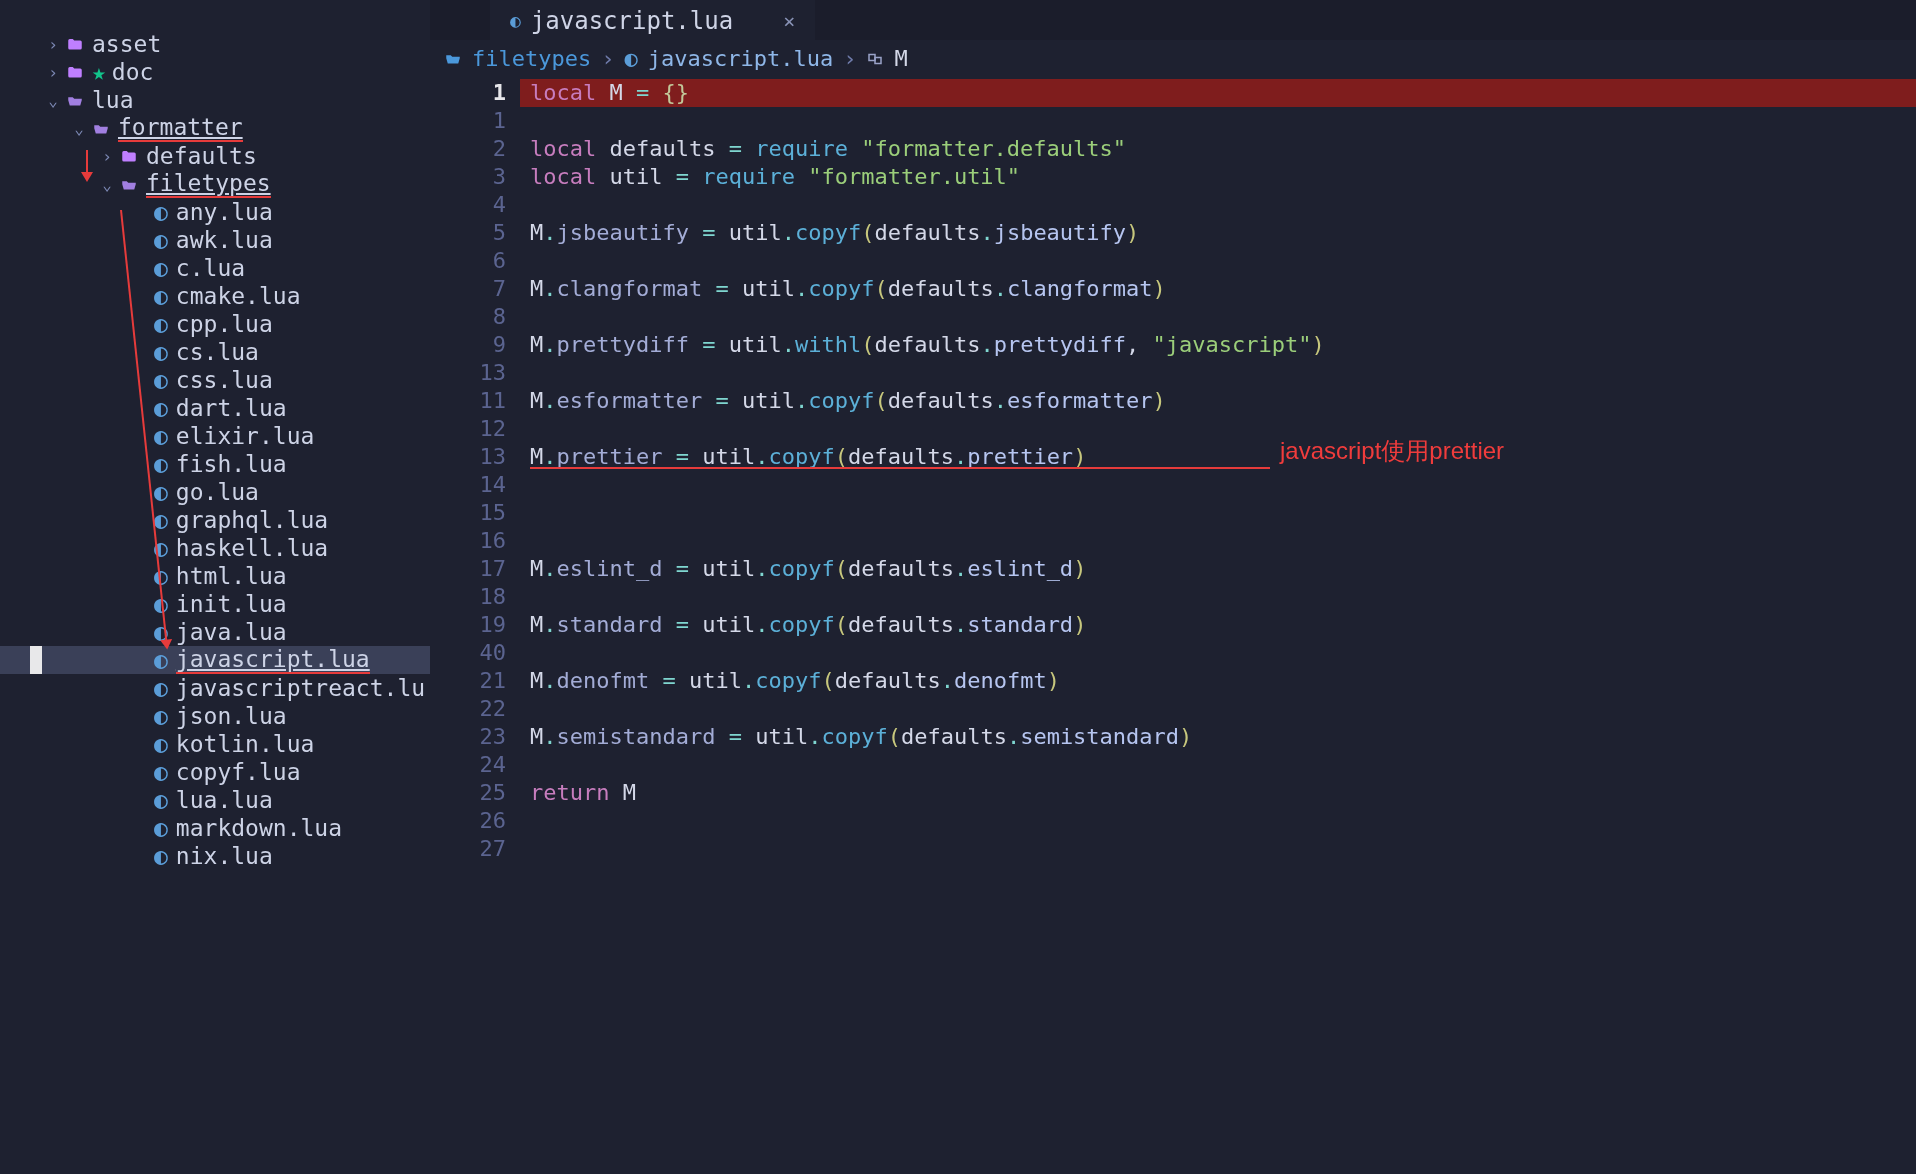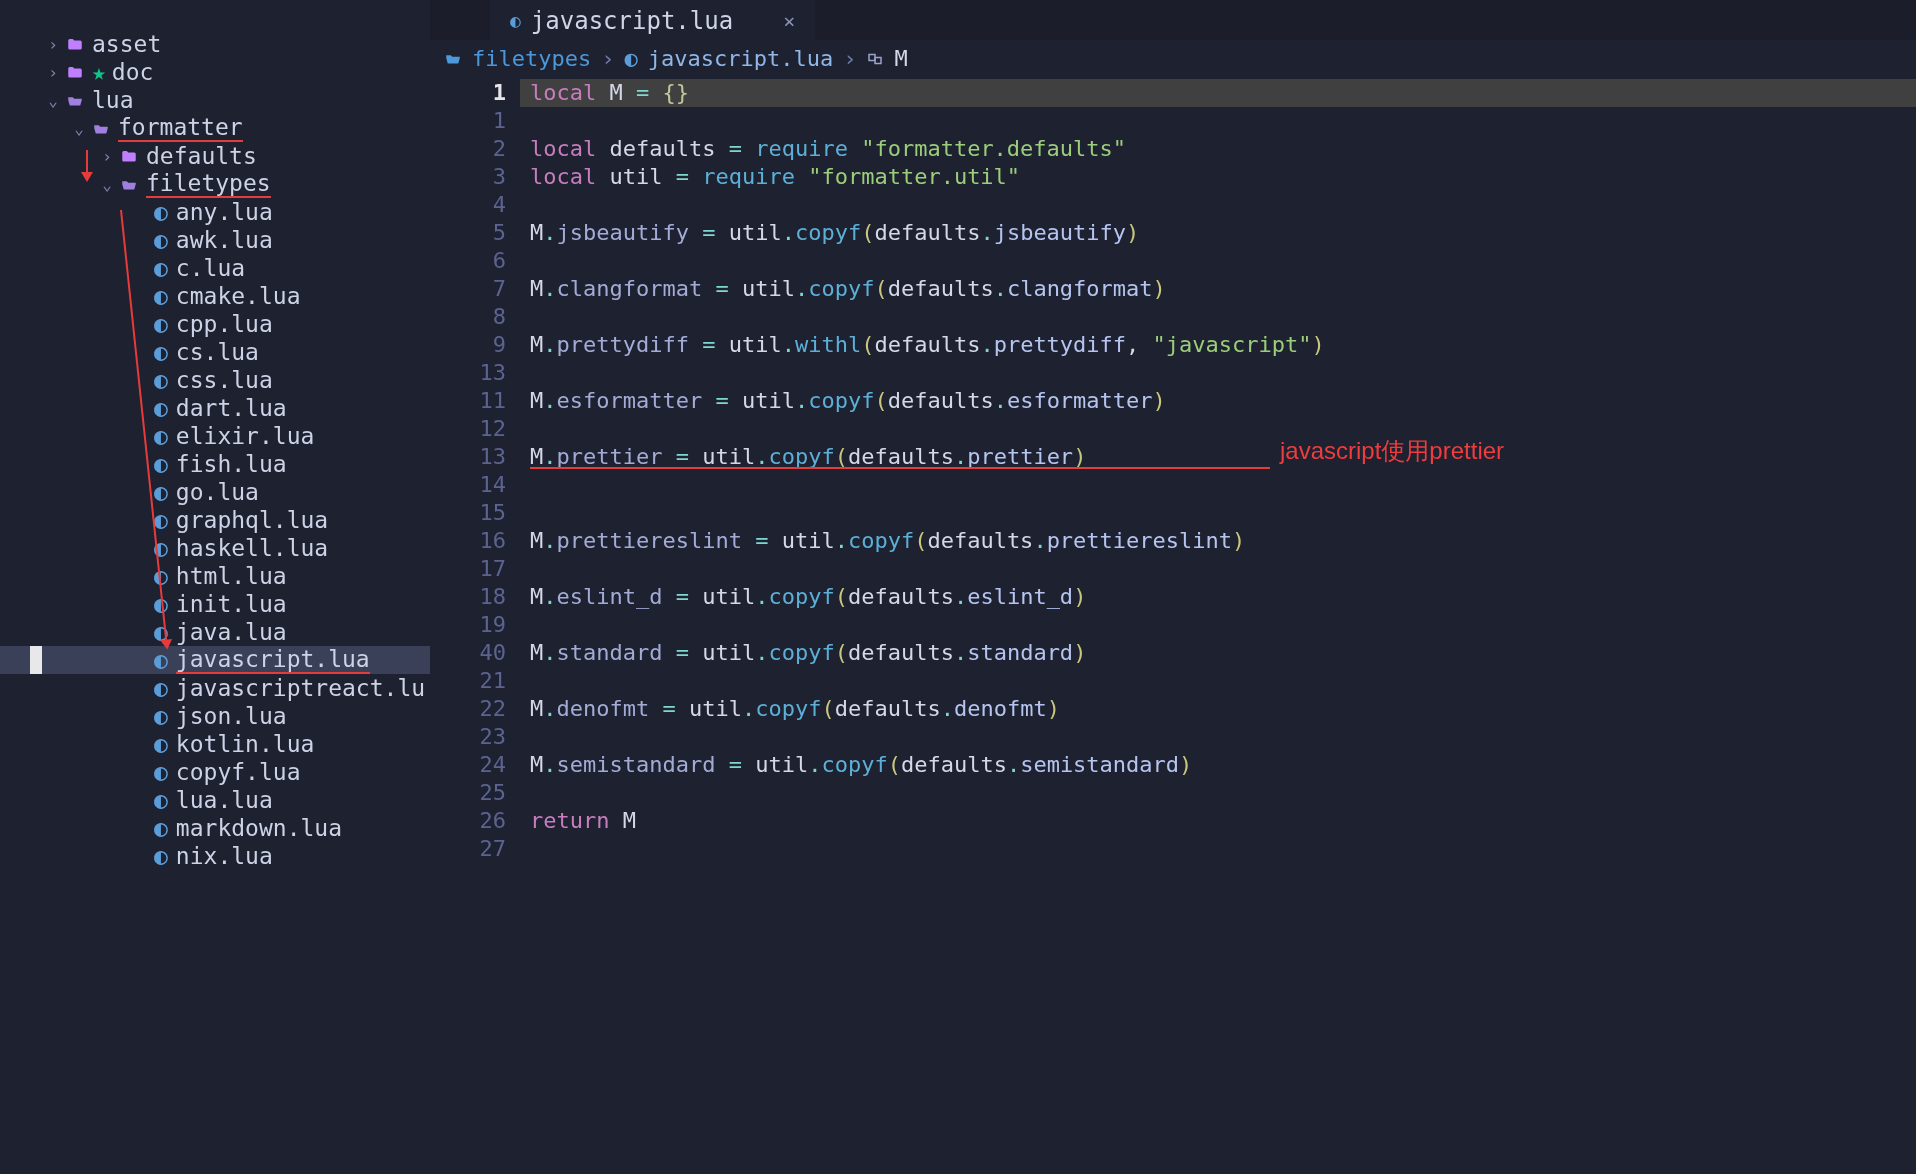--- a/index.html
+++ b/index.html
@@ -46,21 +46,21 @@
     height: 28px;
     background: #e8e8ea;
   }
   .chev { width: 18px; display: inline-block; text-align: center; color: #7d89b5; font-size: 16px; }
   .folder-icon { color: #bf7fff; margin-right: 8px; margin-left: 4px; }
   .folder-icon.open { color: #a17fe0; }
   .file-icon { color: #5b9dd8; margin: 0 8px 0 4px; }
   .star { color: #12c48b; margin-right: 6px; }
   .fname { color: #cdd3e6; }
   .indent { display: inline-block; }
-  .underline-red { border-bottom: 2px solid #e63b3b; }
+  .underline-red { border-bottom: 2px solid #e63b3b; text-decoration: underline; }
   .arrow1 {
     position: absolute;
     left: 86px; top: 150px;
     width: 2px; height: 30px;
     background: #e63b3b;
   }
   .arrow1::after {
     content: '';
     position: absolute;
     bottom: -8px; left: -5px;
@@ -135,21 +135,21 @@
   }
   .gutter .cur { color: #e6e6ea; font-weight: bold; }
   .code {
     flex: 1;
     line-height: 28px;
     font-size: 22px;
     padding-top: 2px;
     position: relative;
   }
   .code-line { height: 28px; white-space: pre; padding-left: 10px; }
-  .code-line.hl { background: #404040; }
+  .code-line.hl { background: #7f1d1d; }
   .kw-local { color: #c77dbe; }
   .ident { color: #d4d8e8; }
   .op { color: #7fd6d0; }
   .brace { color: #c2c89a; }
   .func { color: #5cb0d8; }
   .str { color: #9bce7a; }
   .dot { color: #7fd6d0; }
   .prop { color: #b6c5f0; }
   .mprop { color: #a3acd6; }
   .paren { color: #c7c77d; }
@@ -434,21 +434,20 @@
 <div class="code-line"></div>
 <div class="code-line"><span class="ident">M</span><span class="dot">.</span><span class="mprop">clangformat</span> <span class="op">=</span> <span class="ident">util</span><span class="dot">.</span><span class="func">copyf</span><span class="paren">(</span><span class="ident">defaults</span><span class="dot">.</span><span class="prop">clangformat</span><span class="paren">)</span></div>
 <div class="code-line"></div>
 <div class="code-line"><span class="ident">M</span><span class="dot">.</span><span class="mprop">prettydiff</span> <span class="op">=</span> <span class="ident">util</span><span class="dot">.</span><span class="func">withl</span><span class="paren">(</span><span class="ident">defaults</span><span class="dot">.</span><span class="prop">prettydiff</span><span class="ident">, </span><span class="str">"javascript"</span><span class="paren">)</span></div>
 <div class="code-line"></div>
 <div class="code-line"><span class="ident">M</span><span class="dot">.</span><span class="mprop">esformatter</span> <span class="op">=</span> <span class="ident">util</span><span class="dot">.</span><span class="func">copyf</span><span class="paren">(</span><span class="ident">defaults</span><span class="dot">.</span><span class="prop">esformatter</span><span class="paren">)</span></div>
 <div class="code-line"></div>
 <div class="code-line"><span class="ident">M</span><span class="dot">.</span><span class="mprop">prettier</span> <span class="op">=</span> <span class="ident">util</span><span class="dot">.</span><span class="func">copyf</span><span class="paren">(</span><span class="ident">defaults</span><span class="dot">.</span><span class="prop">prettier</span><span class="paren">)</span></div>
 <div class="code-line"></div>
 <div class="code-line"></div>
-<div class="code-line"><span class="ident">M</span><span class="dot">.</span><span class="mprop">prettiereslint</span> <span class="op">=</span> <span class="ident">util</span><span class="dot">.</span><span class="func">copyf</span><span class="paren">(</span><span class="ident">defaults</span><span class="dot">.</span><span class="prop">prettiereslint</span><span class="paren">)</span></div>
 <div class="code-line"></div>
 <div class="code-line"><span class="ident">M</span><span class="dot">.</span><span class="mprop">eslint_d</span> <span class="op">=</span> <span class="ident">util</span><span class="dot">.</span><span class="func">copyf</span><span class="paren">(</span><span class="ident">defaults</span><span class="dot">.</span><span class="prop">eslint_d</span><span class="paren">)</span></div>
 <div class="code-line"></div>
 <div class="code-line"><span class="ident">M</span><span class="dot">.</span><span class="mprop">standard</span> <span class="op">=</span> <span class="ident">util</span><span class="dot">.</span><span class="func">copyf</span><span class="paren">(</span><span class="ident">defaults</span><span class="dot">.</span><span class="prop">standard</span><span class="paren">)</span></div>
 <div class="code-line"></div>
 <div class="code-line"><span class="ident">M</span><span class="dot">.</span><span class="mprop">denofmt</span> <span class="op">=</span> <span class="ident">util</span><span class="dot">.</span><span class="func">copyf</span><span class="paren">(</span><span class="ident">defaults</span><span class="dot">.</span><span class="prop">denofmt</span><span class="paren">)</span></div>
 <div class="code-line"></div>
 <div class="code-line"><span class="ident">M</span><span class="dot">.</span><span class="mprop">semistandard</span> <span class="op">=</span> <span class="ident">util</span><span class="dot">.</span><span class="func">copyf</span><span class="paren">(</span><span class="ident">defaults</span><span class="dot">.</span><span class="prop">semistandard</span><span class="paren">)</span></div>
 <div class="code-line"></div>
 <div class="code-line"><span class="kw-local" style="color:#c77dbe">return</span> <span class="ident">M</span></div>

